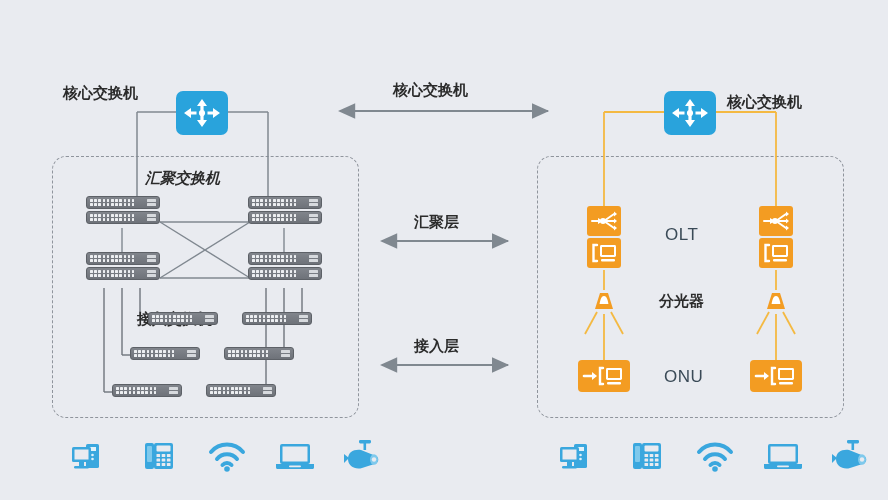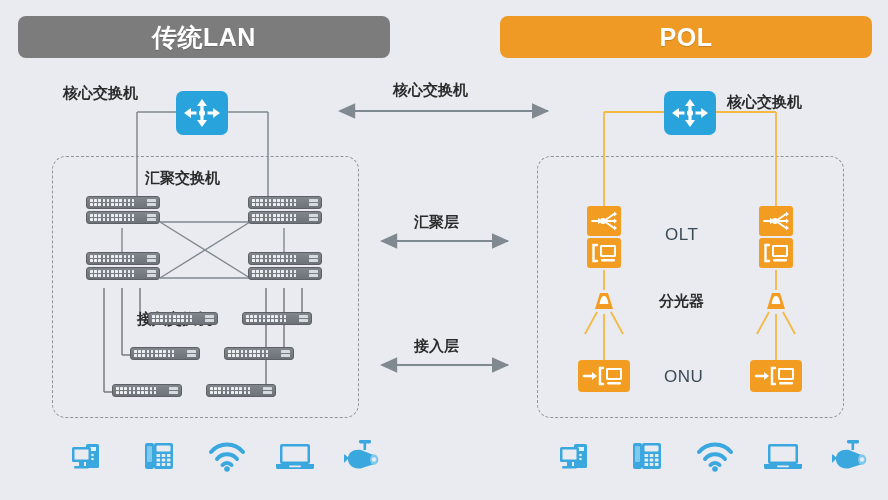--- a/index.html
+++ b/index.html
@@ -76,26 +76,20 @@
   
   .endpoints{position:absolute;display:flex;align-items:flex-end;gap:26px;}
   .ep{width:42px;height:40px;position:relative;}
   .ep svg{position:absolute;left:0;top:0;width:42px;height:40px;}
 </style>
 </head>
 <body>
 
 <div id="stage">
 
-  <div class="hdr" id="hdr-lan">
-    <span>传统LAN</span>
-  </div>
-  <div class="hdr" id="hdr-pol">
-    <span>POL</span>
-  </div>
 
   <div class="dashbox" id="box-lan"></div>
   <div class="dashbox" id="box-pol"></div>
 
   <svg class="layer">
     <defs>
       <marker id="ah-r" markerWidth="9" markerHeight="9" refX="8" refY="4.5" orient="auto">
         <path d="M0,0.6 L8.6,4.5 L0,8.4 Z" fill="#808890"></path>
       </marker>
       <marker id="ah-l" markerWidth="9" markerHeight="9" refX="1" refY="4.5" orient="auto">
@@ -158,21 +152,21 @@
       <line x1="382" y1="241" x2="508" y2="241" marker-start="url(#ah-l)" marker-end="url(#ah-r)"></line>
       <line x1="382" y1="365" x2="508" y2="365" marker-start="url(#ah-l)" marker-end="url(#ah-r)"></line>
     </g>
   </svg>
 
   <div class="lbl" style="left:393px;top:82px;">核心交换机</div>
   <div class="lbl" style="left:414px;top:214px;">汇聚层</div>
   <div class="lbl" style="left:414px;top:338px;">接入层</div>
 
   <div class="lbl" style="left:63px;top:85px;">核心交换机</div>
-  <div class="lbl" style="left:145px;top:170px;">汇聚交换机</div>
+  <div class="lbl" style="left:145px;top:170px;font-style:italic;">汇聚交换机</div>
   <div class="lbl" style="left:137px;top:311px;">接入交换机</div>
 
   <div class="lbl" style="left:727px;top:94px;">核心交换机</div>
   <div class="lbl lbl-en" style="left:665px;top:226px;">OLT</div>
   <div class="lbl" style="left:659px;top:293px;">分光器</div>
   <div class="lbl lbl-en" style="left:664px;top:368px;">ONU</div>
 
   <div class="coresw" style="left:176px;top:91px;">
     <svg viewBox="0 0 52 44">
       <g fill="#ffffff">

